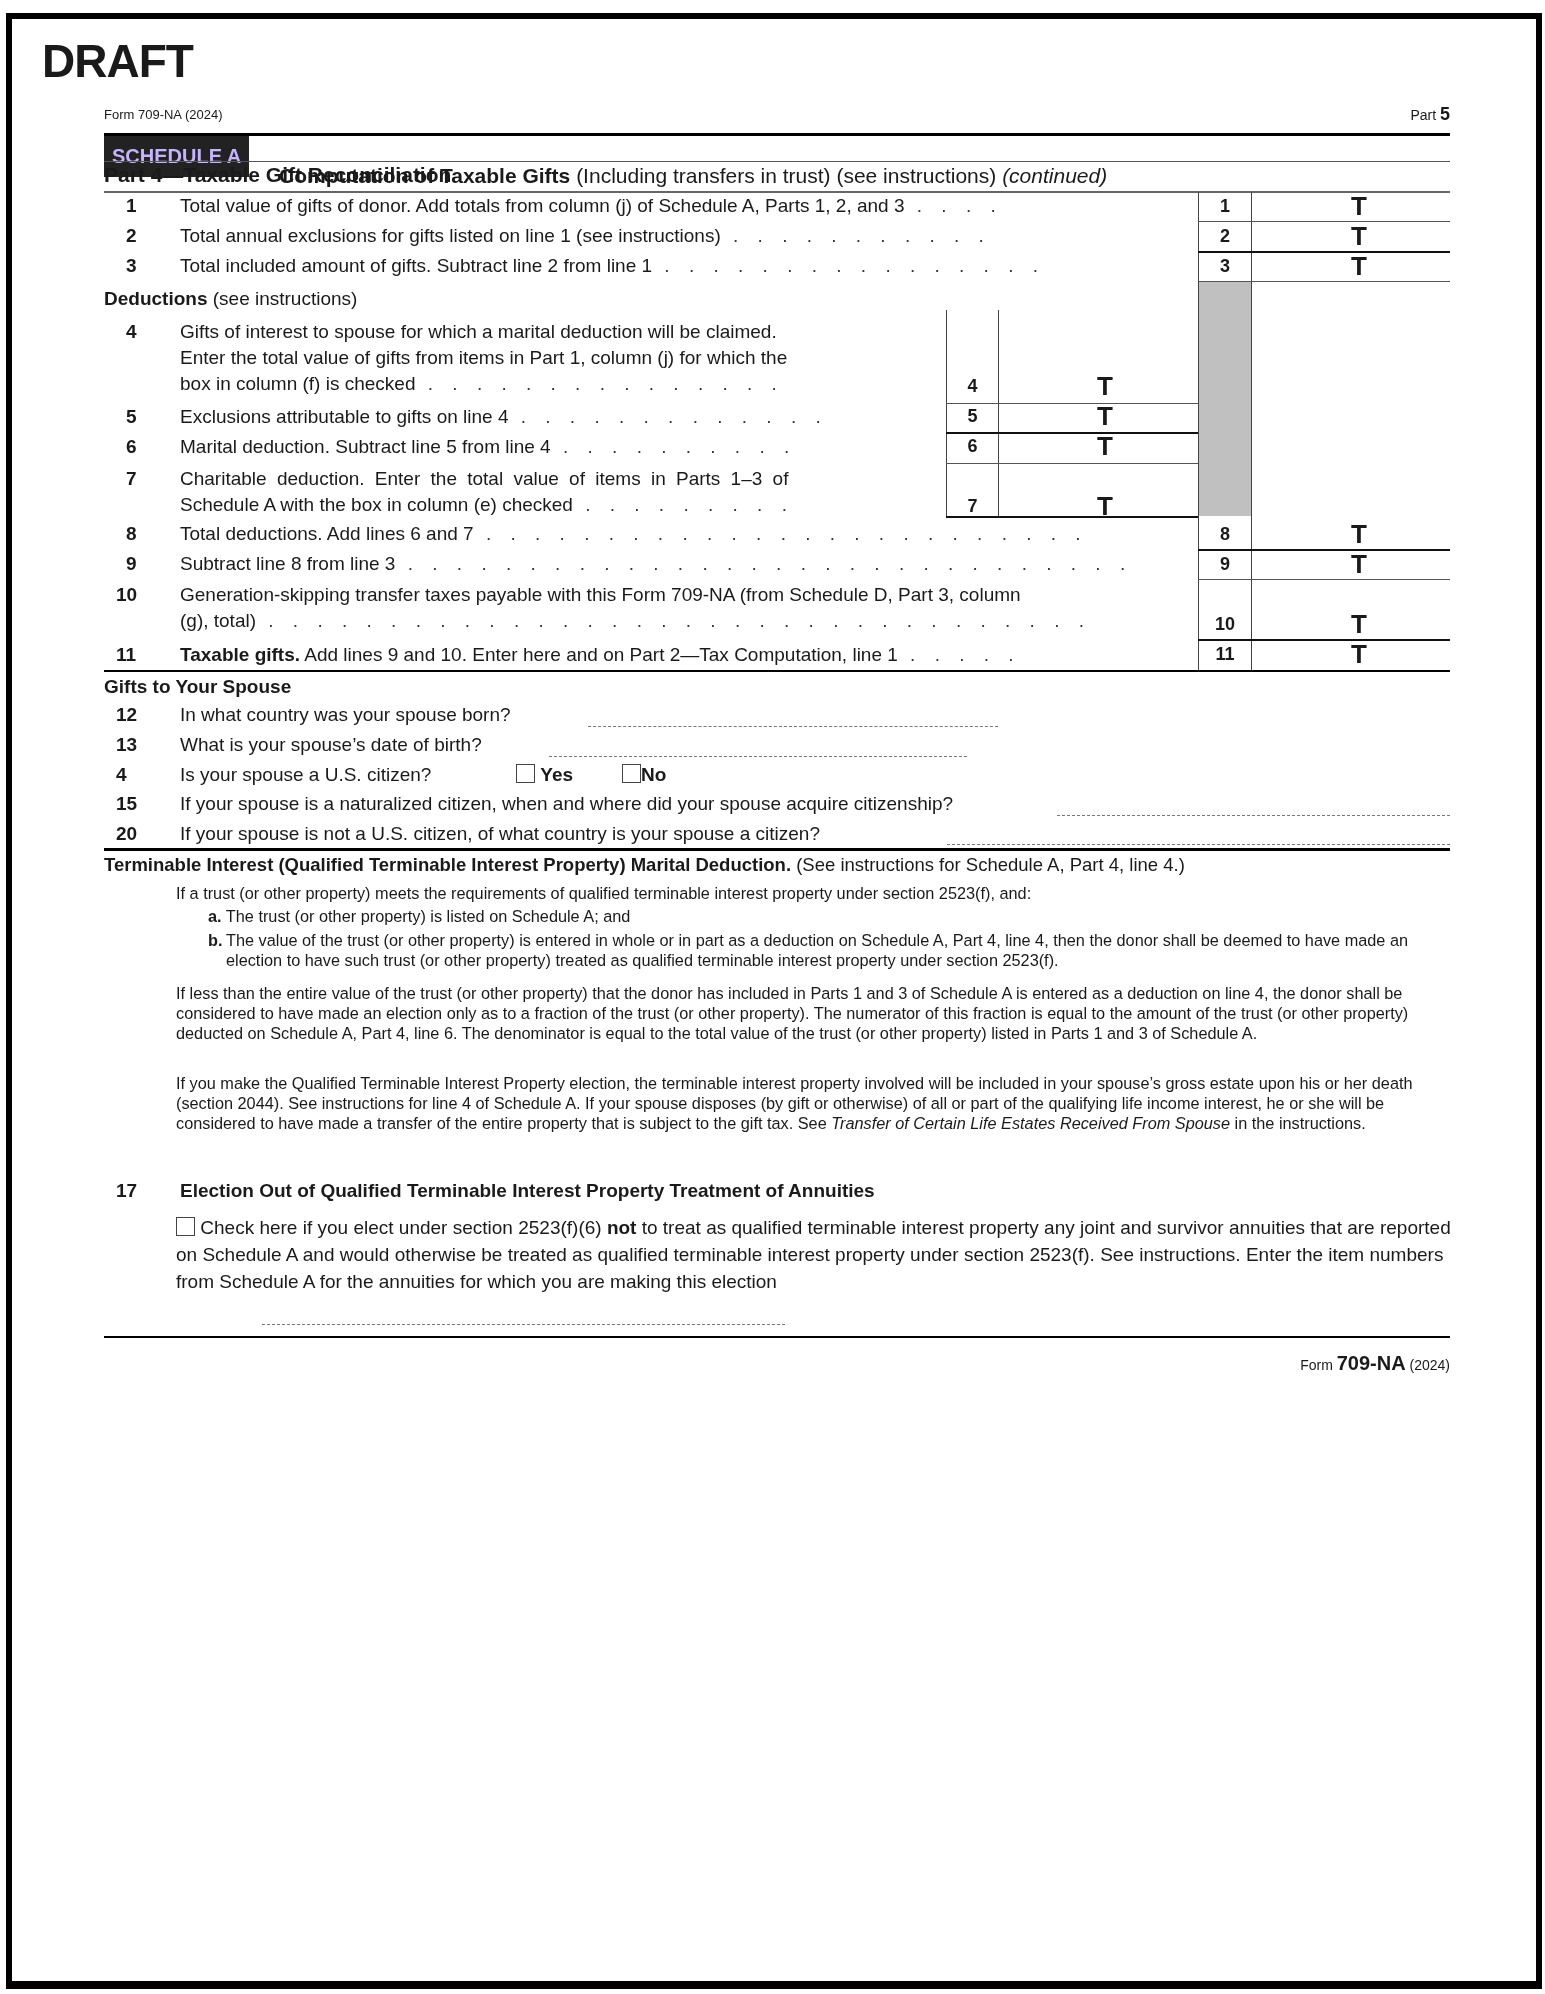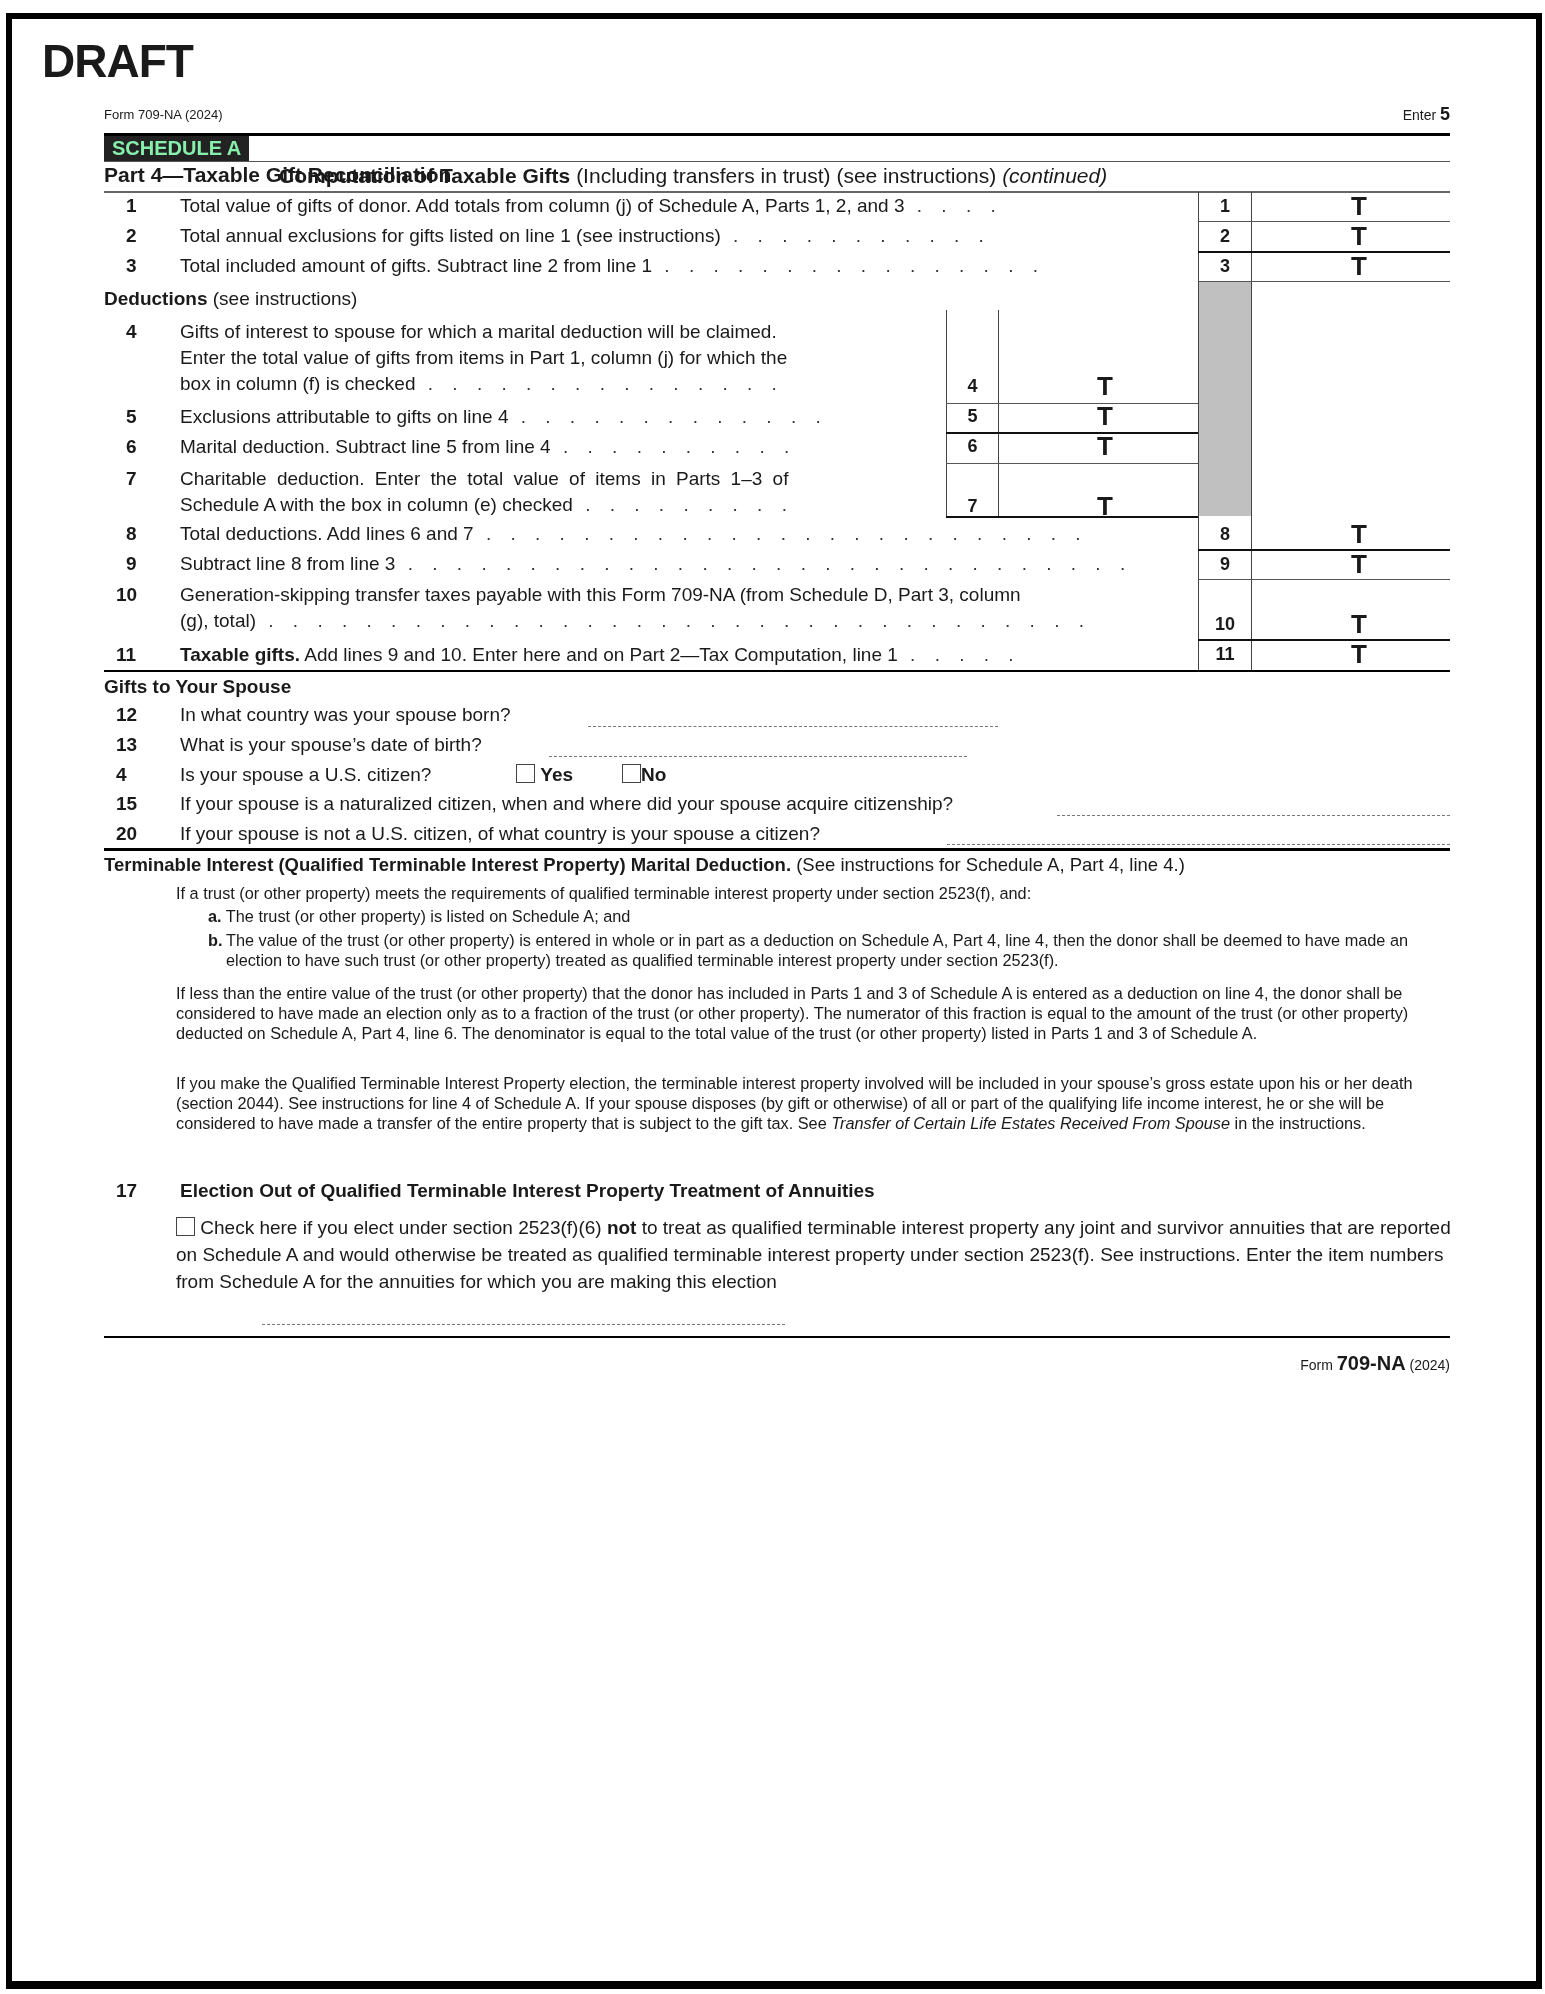--- a/index.html
+++ b/index.html
@@ -7,21 +7,21 @@
   .frame { position:absolute; left:6px; top:13px; width:1524px; height:1962px; border:6px solid #000; border-bottom-width:8px; box-sizing:content-box; }
   .draft { position:absolute; left:42px; top:34px; font-size:46px; font-weight:bold; letter-spacing:-1px; }
   .page { position:absolute; left:104px; top:0; width:1346px; }
   .abs { position:absolute; }
   .hdr-left { top:107px; left:0; font-size:13px; }
   .hdr-right { top:104px; right:0; font-size:14px; }
   .hdr-right b { font-size:18px; }
   .rule-thick { position:absolute; left:0; width:1346px; height:3px; background:#000; }
   .rule-thin { position:absolute; left:0; width:1346px; height:1px; background:#555; }
   .sched-bar { top:136px; left:0; height:24px; width:1346px; }
-  .sched-label { position:absolute; left:0; top:0; height:25px; padding:0 8px; background:#222; color:#86efac; font-size:20px; font-weight:bold; line-height:25px; }
+  .sched-label { position:absolute; left:0; top:0; height:25px; padding:8px 8px; background:#222; color:#c4b5fd; font-size:20px; font-weight:bold; line-height:25px; }
   .sched-title { position:absolute; left:175px; top:0; font-size:21px; line-height:25px; white-space:nowrap;margin-top:27px; }
   .part-title { top:163px; left:0; font-size:21px; font-weight:bold; }
   .row { position:absolute; left:0; font-size:19px; line-height:26px; white-space:nowrap; }
   .num { position:absolute; left:22px; width:30px; font-weight:bold; text-align:left; }
   .txt { position:absolute; left:76px; }
   .dots { letter-spacing:7px; color:#333; }
   .boxnum { position:absolute; font-weight:bold; font-size:18px; text-align:center; }
   .tglyph { position:absolute; font-weight:bold; font-size:26px; text-align:center; }
   .vline { position:absolute; width:1px; background:#444; }
   .hline { position:absolute; height:1px; background:#555; }
@@ -35,21 +35,21 @@
 </style>
 </head>
 <body>
 
 <div class="frame"></div>
 <div class="draft">DRAFT</div>
 
 <div class="page">
 
   <div class="abs hdr-left">Form 709-NA (2024)</div>
-  <div class="abs hdr-right"><span>Enter</span> <b>5</b></div>
+  <div class="abs hdr-right"><span>Part</span> <b>5</b></div>
   <div class="rule-thick" style="top:133px;"></div>
 
   <div class="abs sched-bar">
     <div class="sched-label">SCHEDULE A</div>
     <div class="sched-title"><b>Computation of Taxable Gifts</b><span> (Including transfers in trust) (see instructions) </span><i>(continued)</i></div>
   </div>
   <div class="rule-thin" style="top:161px;"></div>
   <div class="abs part-title">Part 4—Taxable Gift Reconciliation</div>
   <div class="rule-thin" style="top:191px;height:2px;background:#666;"></div>
 

